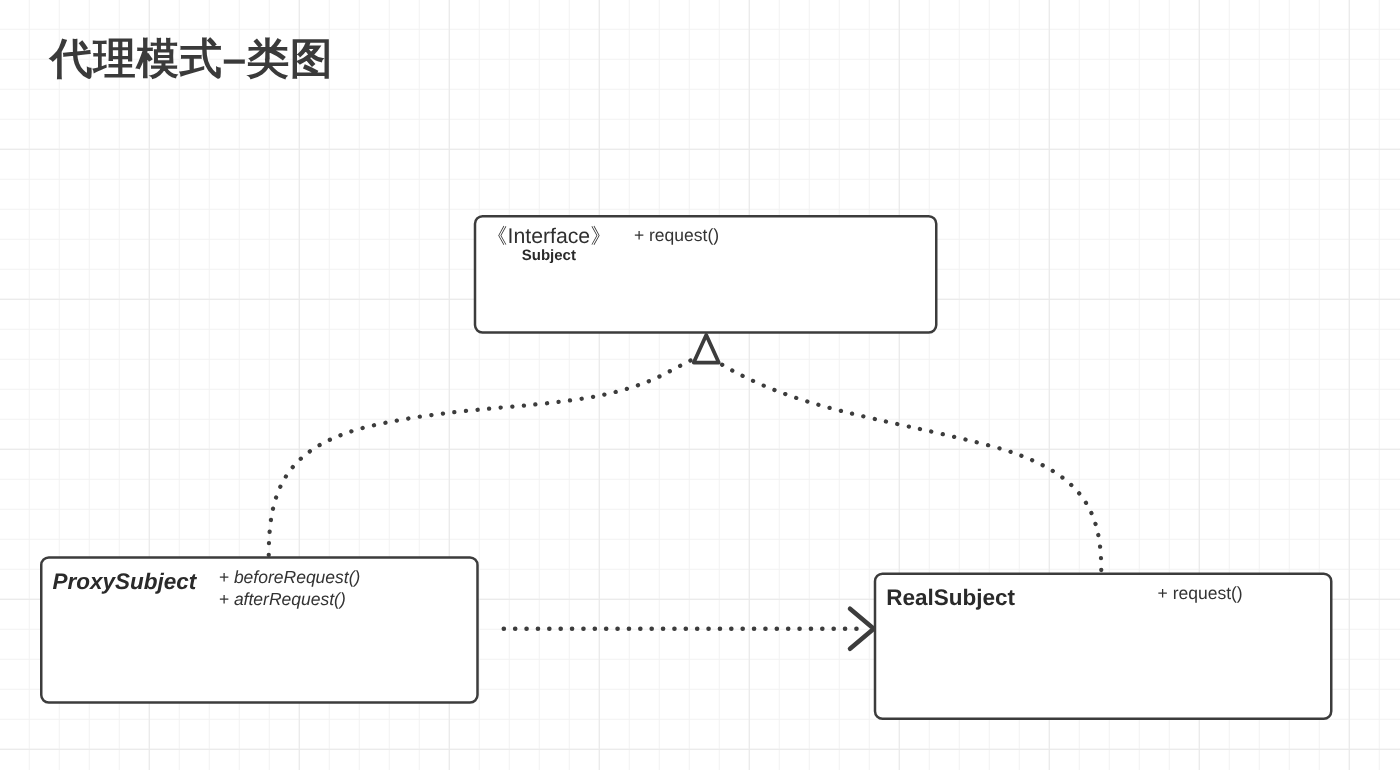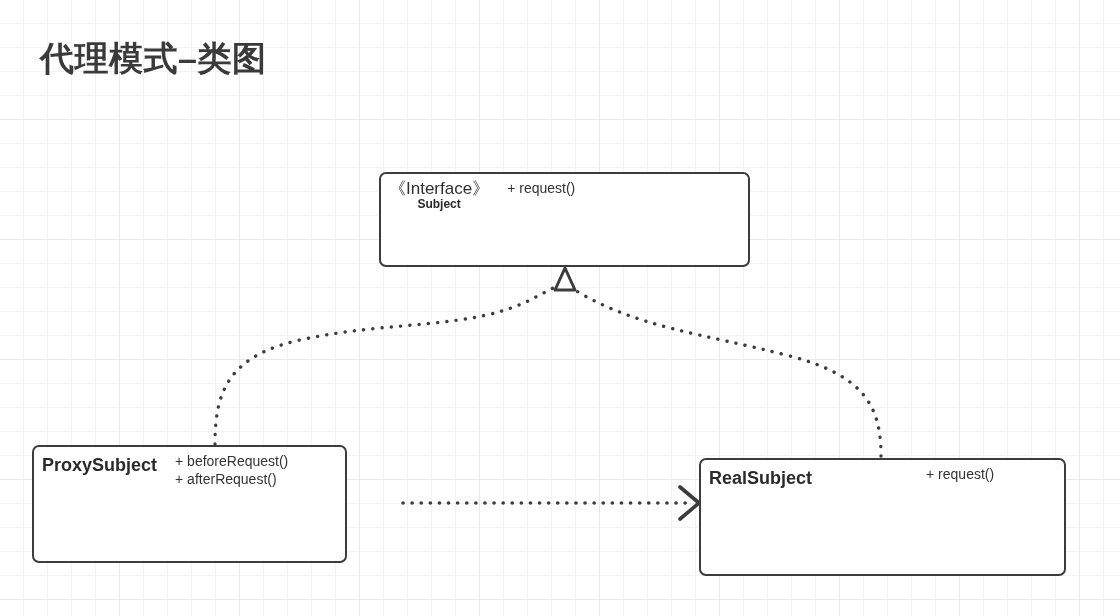--- a/index.html
+++ b/index.html
@@ -34,21 +34,20 @@
   
   #diagram-title {
     position: absolute;
     left: 40px;
     top: 24px;
     font-size: 34px;
     font-weight: bold;
     color: #3a3a3a;
     letter-spacing: 0.5px;
     white-space: nowrap;
-    margin-top: 12px;
   }
 
   
   #connectors {
     position: absolute;
     left: 0;
     top: 0;
     width: 1120px;
     height: 616px;
     pointer-events: none;
@@ -115,22 +114,23 @@
     left: 379px;
     top: 172px;
     width: 371px;
     height: 95px;
   }
   #class-subject .uml-header { height: 52px; }
 
   #class-proxysubject {
     left: 32px;
     top: 445px;
-    width: 315px;
+    width: 351px;
     height: 118px;
+    font-style: italic;
   }
   #class-proxysubject .uml-header { height: 44px; }
 
   #class-realsubject {
     left: 699px;
     top: 458px;
     width: 367px;
     height: 118px;
     gap: 48px;
   }

